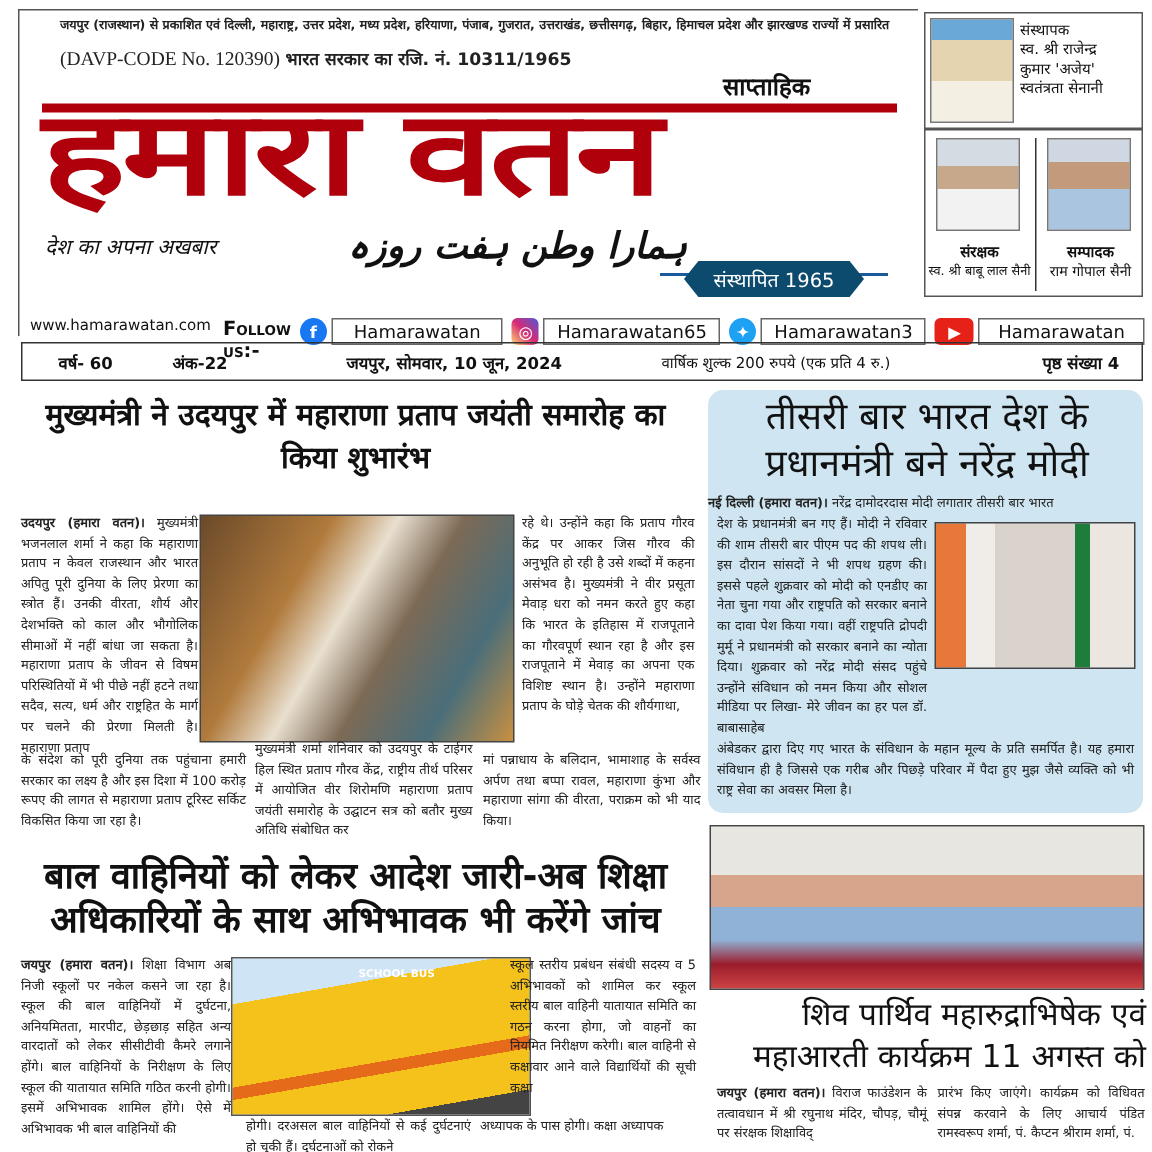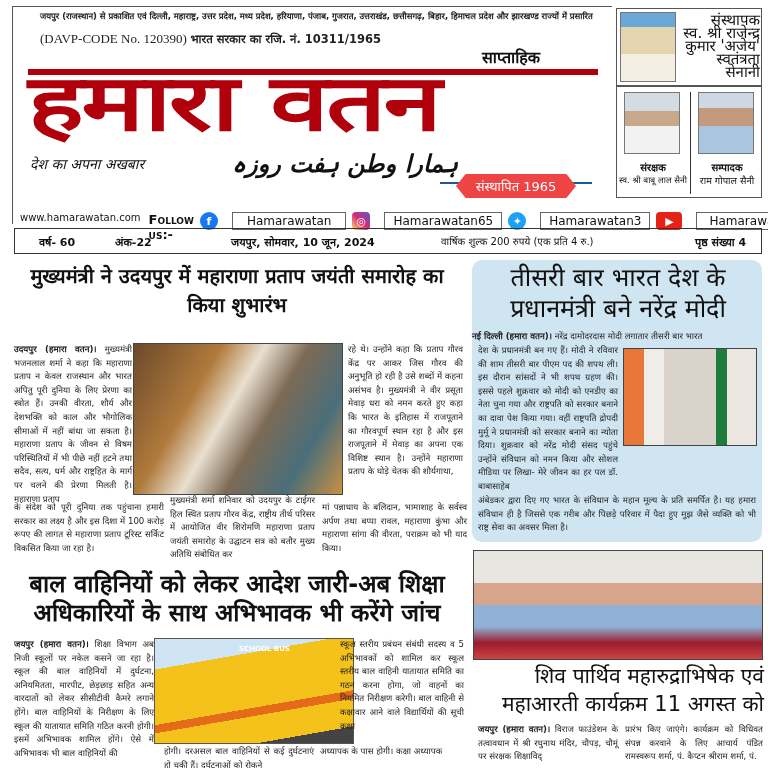--- a/index.html
+++ b/index.html
@@ -8,38 +8,38 @@
 .masthead-frame{left:12px;top:6px;width:600px;height:218px;border-left:1px solid #555;border-top:1px solid #555}
 .topline{left:40px;top:10px;font-size:8.4px;white-space:nowrap;font-weight:bold;color:#222}
 .davp{left:40px;top:31px;font-size:11.5px;white-space:nowrap;color:#222}
 .davp .code{font-family:"Liberation Serif",serif;font-size:13px}
 .davp .reg{font-weight:bold}
 .saptahik{left:482px;top:46px;font-size:16px;font-weight:bold;color:#111}
 .logo{left:28px;top:62px;width:578px;height:82px;font-size:78px;line-height:82px;font-weight:bold;color:#b0000c;letter-spacing:-2px;white-space:nowrap;transform:scaleX(1.35);transform-origin:left top}
 .logo-bar{left:28px;top:69px;width:570px;height:6px;background:#b0000c}
 .tagline{left:30px;top:154px;font-size:14px;font-style:italic;color:#111}
 .urdu{left:232px;top:150px;font-size:24px;font-weight:bold;font-style:italic;color:#111;direction:rtl}
-.estd{left:456px;top:174px;width:120px;height:24px;background:#ef4444;color:#fff;font-size:13px;display:flex;align-items:center;justify-content:center;clip-path:polygon(8% 0,92% 0,100% 50%,92% 100%,8% 100%,0 50%)}
+.estd{left:456px;top:174px;width:120px;height:24px;background:#0c4a6e;color:#fff;font-size:13px;display:flex;align-items:center;justify-content:center;clip-path:polygon(8% 0,92% 0,100% 50%,92% 100%,8% 100%,0 50%)}
 .estd-arrow{top:182px;height:2px;background:#1c5a9e}
 .founder-box{left:616px;top:8px;width:146px;height:78px;border:1px solid #555}
 .photo{background:#c9b899;border:1px solid #777}
 .founder-photo{left:620px;top:12px;width:56px;height:70px;background:linear-gradient(180deg,#6aa8d8 0 20%,#e4d4b0 20% 60%,#f4efe3 60%)}
-.founder-text{left:680px;top:14px;width:80px;text-align:right;font-size:15px;line-height:13px}
+.founder-text{left:680px;top:14px;width:80px;text-align:left;font-size:10px;line-height:13px}
 .patrons-box{left:616px;top:86px;width:146px;height:112px;border:1px solid #555}
 .patron-photo{left:624px;top:92px;width:56px;height:62px;background:linear-gradient(180deg,#d5dbe3 0 30%,#c7a88a 30% 55%,#f2f2f2 55%)}
 .editor-photo{left:698px;top:92px;width:56px;height:62px;background:linear-gradient(180deg,#cfd8e2 0 25%,#c49a7c 25% 55%,#a9c5e0 55%)}
 .pdivider{left:690px;top:92px;width:1px;height:102px;background:#333}
 .p-role{font-size:10px;font-weight:bold;text-align:center}
 .p-name{font-size:9.5px;text-align:center;white-space:nowrap}
 .social-row{left:12px;top:212px;width:752px;height:20px;display:flex;align-items:flex-start;font-size:10px}
 .globe{width:11px;height:11px;border-radius:50%;background:#3c6fb8;margin:0 4px 0 4px}
 .follow{font-weight:bold;font-size:13px;margin:0 6px 0 8px;font-variant:small-caps}
 .sbox{display:flex;align-items:center;margin-right:6px}
 .sicon{width:18px;height:18px;border-radius:4px;color:#fff;font-size:11px;font-weight:bold;display:flex;align-items:center;justify-content:center}
-.sname{border:1px solid #666;padding:1px 8px;font-size:12px;margin-left:14px;background:#fff}
+.sname{border:1px solid #666;padding:1px 8px;font-size:12px;margin-left:3px;background:#fff}
 .dateline{left:14px;top:228px;width:748px;height:26px;border:1.5px solid #333;display:flex;align-items:center;font-size:11px}
 .dateline span{position:absolute}
 .lead-head{left:12px;top:262px;width:450px;text-align:center;font-size:20px;line-height:29px;font-weight:bold;color:#111}
 .body{font-size:8.6px;line-height:13.6px;text-align:justify;color:#222}
 .col1{left:14px;top:343px;width:118px}
 .col1b{left:14px;top:501px;width:150px}
 .lead-photo{left:133px;top:343px;width:210px;height:152px;background:linear-gradient(120deg,#6b4a2a 0%,#b07a3c 30%,#e9e0d0 45%,#7d6a55 60%,#4a6e7a 80%,#c89040 100%);border:1px solid #444}
 .col2{left:170px;top:494px;width:145px}
 .col3{left:348px;top:343px;width:115px}
 .col3b{left:322px;top:501px;width:145px}

